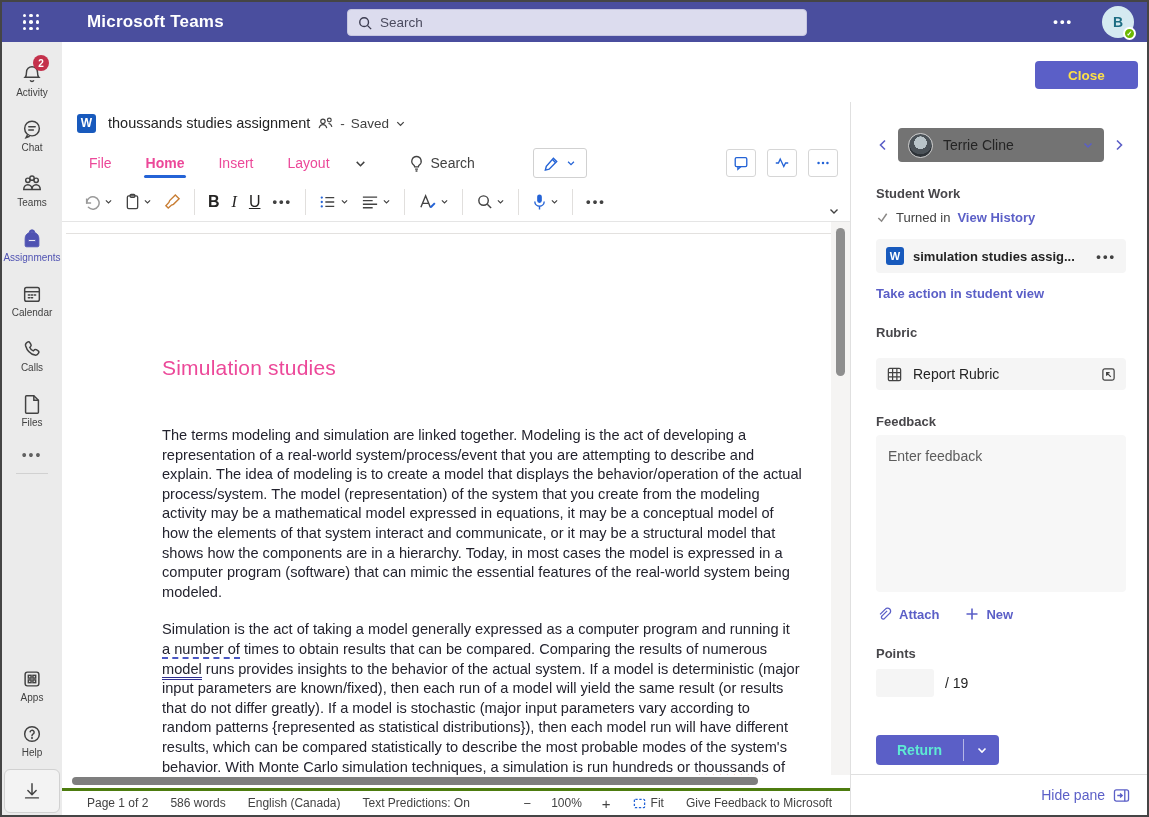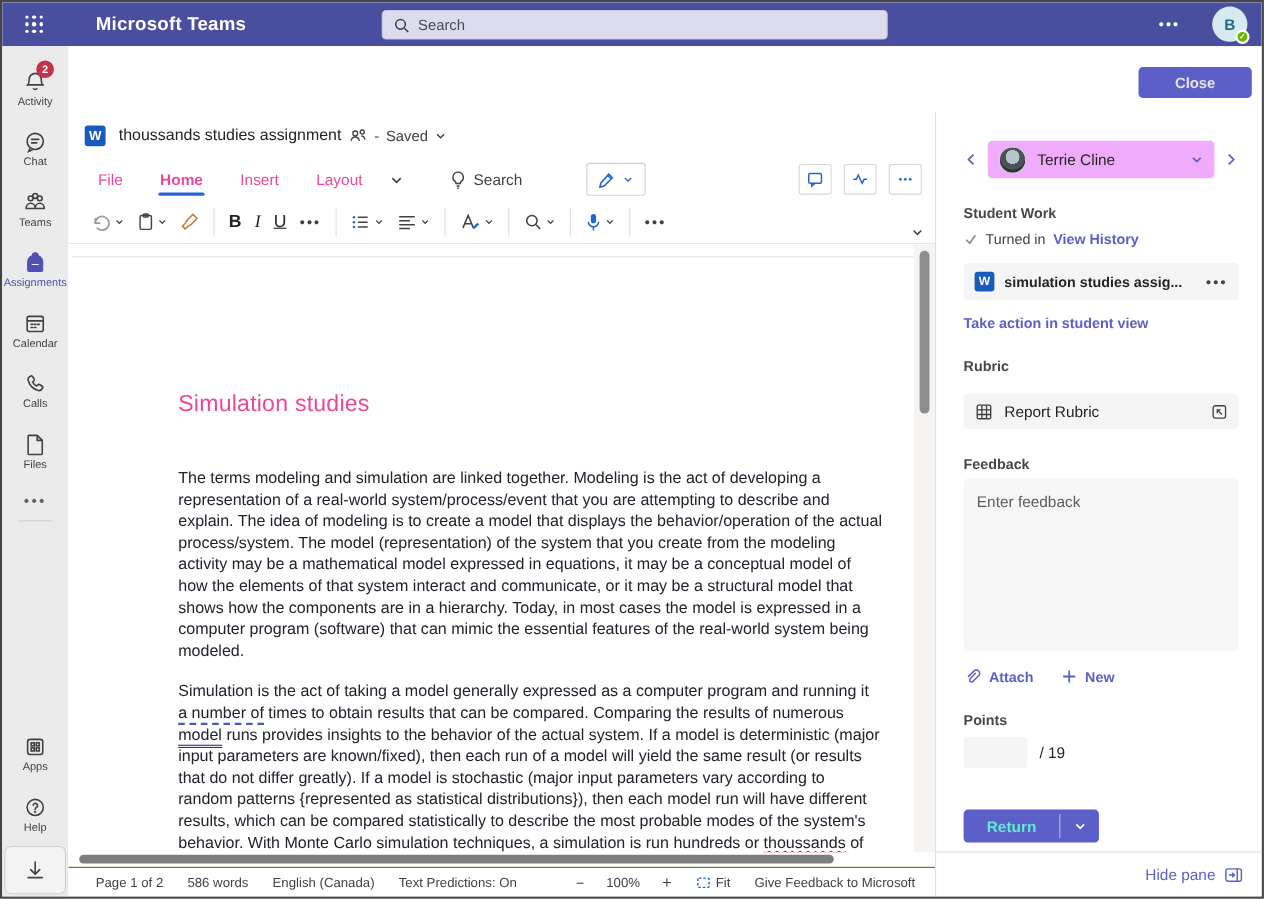--- a/index.html
+++ b/index.html
@@ -35,21 +35,21 @@
   .rail-item.sel svg { stroke:#4f52b2; }
   .rail-item svg { stroke:#424242; }
   .badge { position:absolute; top:1px; left:31px; min-width:16px; height:16px; background:#c4314b; color:#fff; font-size:10px; border-radius:8px; display:flex; align-items:center; justify-content:center; padding:0 4px; font-weight:bold; }
   .rail-more { margin:8px 0 6px; color:#616161; font-size:14px; letter-spacing:2px; cursor:pointer; }
   .rail-div { width:32px; border-top:1px solid #d1d1d1; margin:4px 0 0; }
   .rail-bottom { position:absolute; bottom:0; left:0; width:60px; display:flex; flex-direction:column; align-items:center; }
   .dl-btn { width:56px; height:44px; border:1px solid #d1d1d1; border-radius:6px; background:#f3f3f3; display:flex; align-items:center; justify-content:center; margin-bottom:2px; cursor:pointer; }
   
   .workspace { flex:1; display:flex; flex-direction:column; background:#fff; min-width:0; }
   .top-band { height:60px; position:relative; flex:none; }
-  .close-btn { position:absolute; right:9px; top:19px; width:103px; height:28px; background:#5b5fc7; color:#e5e5e5; border:none; border-radius:4px; font-size:13.5px; font-weight:bold; cursor:pointer; font-family:"Liberation Sans",sans-serif; }
+  .close-btn { position:absolute; right:9px; top:19px; width:103px; height:28px; background:#5b5fc7; color:#fde047; border:none; border-radius:4px; font-size:13.5px; font-weight:bold; cursor:pointer; font-family:"Liberation Sans",sans-serif; }
   .body-row { flex:1; display:flex; min-height:0; }
   
   .doc-area { flex:1; display:flex; flex-direction:column; min-width:0; }
   .doc-title-row { height:42px; display:flex; align-items:center; padding-left:15px; flex:none; }
   .word-icon { width:19px; height:19px; background:#185abd; border-radius:3px; color:#fff; font-size:12px; font-weight:bold; display:flex; align-items:center; justify-content:center; }
   .doc-title { font-size:14.5px; color:#242424; margin-left:12px; }
   .title-meta { display:flex; align-items:center; color:#424242; font-size:13.5px; margin-left:7px; gap:6px; }
   .tabs-row { height:38px; display:flex; align-items:center; padding-left:15px; flex:none; position:relative; }
   .rtab { font-size:14px; color:#ec4899; padding:8px 12px; cursor:pointer; position:relative; margin-right:10px; }
   .rtab.sel { font-weight:bold; }
@@ -76,30 +76,30 @@
   .page-content { padding:122px 0 0 96px; width:736px; }
   .doc-h1 { font-size:21px; color:#ec4899; font-weight:normal; letter-spacing:.2px; }
   .doc-p { font-size:14.6px; line-height:19.6px; color:#23232e; margin-top:46px; width:640px; }
   .doc-p + .doc-p { margin-top:18px; }
   .seg-grammar { border-bottom:2px dashed #4b58c4; }
   .seg-double { border-bottom:3px double #2f2f8f; }
   .seg-spell { text-decoration:underline wavy #cc2222 1px; text-underline-offset:2px; }
   .h-scroll { height:13px; position:relative; flex:none; }
   .h-thumb { position:absolute; left:10px; top:2px; width:686px; height:8px; background:#7e7e7e; border-radius:4px; cursor:pointer; }
   
-  .status { height:27px; border-top:1px solid #4d7c0f; display:flex; align-items:center; font-size:12px; color:#424242; padding:0 18px 0 25px; flex:none; gap:22px; }
+  .status { height:27px; border-top:3px solid #4d7c0f; display:flex; align-items:center; font-size:12px; color:#424242; padding:0 18px 0 25px; flex:none; gap:22px; }
   .status .grow { flex:1; }
   .status span { cursor:pointer; white-space:nowrap; }
   .zoomer { display:flex; align-items:center; gap:20px; }
   .fitw { display:flex; align-items:center; gap:5px; }
   
   .panel { width:297px; flex:none; border-left:1px solid #e0e0e0; position:relative; padding:26px 21px 0 25px; }
   .nav-row { display:flex; align-items:center; gap:8px; }
   .chev { color:#5b5fc7; cursor:pointer; display:flex; }
-  .student-pill { flex:1; height:34px; background:#f0abfc; border-radius:4px; display:flex; align-items:center; padding:0 10px; cursor:pointer; }
+  .student-pill { flex:1; height:34px; background:#737373; border-radius:4px; display:flex; align-items:center; padding:0 10px; cursor:pointer; }
   .student-avatar { width:25px; height:25px; border-radius:50%; background:radial-gradient(circle at 50% 38%, #b9c4c9 0 34%, #4b5258 35% 62%, #2e3338 63%); border:1px solid #d0d0d0; flex:none; }
   .student-name { font-size:14px; margin-left:10px; flex:1; color:#242424; }
   .sec-label { font-size:13px; font-weight:bold; color:#47464a; margin-top:24px; }
   .turned-row { display:flex; align-items:center; gap:7px; margin-top:9px; font-size:13px; color:#424242; }
   .link { color:#5b5fc7; font-weight:bold; cursor:pointer; text-decoration:none; }
   .file-card { margin-top:14px; height:34px; background:#f5f5f5; border-radius:4px; display:flex; align-items:center; padding:0 10px; cursor:pointer; }
   .file-name { font-size:13px; font-weight:bold; color:#242424; margin-left:9px; flex:1; white-space:nowrap; overflow:hidden; }
   .take-action { display:block; font-size:13px; margin-top:13px; }
   .rubric-card { margin-top:18px; height:32px; background:#f5f5f5; border-radius:4px; display:flex; align-items:center; padding:0 10px; cursor:pointer; }
   .rubric-name { font-size:14px; color:#242424; margin-left:10px; flex:1; }

